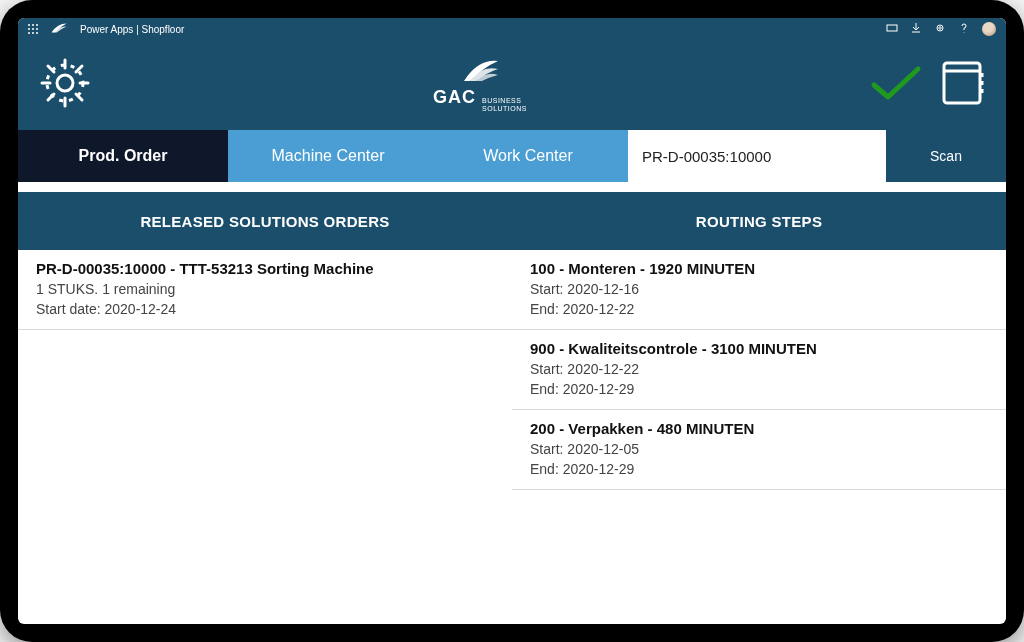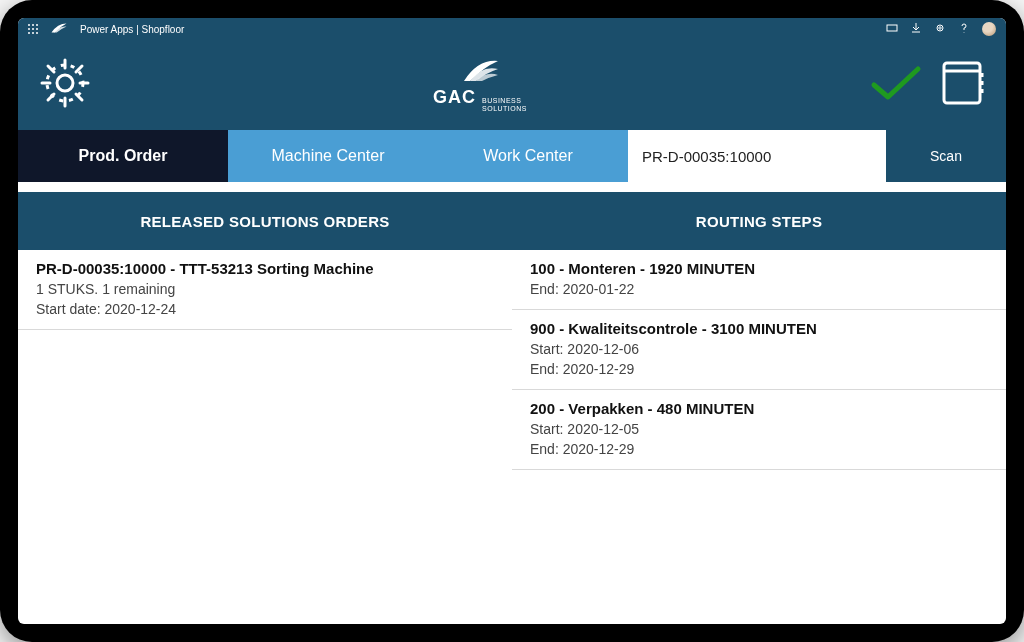--- a/index.html
+++ b/index.html
@@ -271,25 +271,26 @@
       <div class="col col-left">
         <div class="order-item">
           <div class="title">PR-D-00035:10000 - TTT-53213 Sorting Machine</div>
           <div class="line">1 STUKS. 1 remaining</div>
           <div class="line">Start date: 2020-12-24</div>
         </div>
       </div>
       <div class="col col-right">
         <div class="step-item">
           <div class="title">100 - Monteren - 1920 MINUTEN</div>
-          <div class="line">End: 2020-01-22</div>
+          <div class="line">Start: 2020-12-16</div>
+          <div class="line">End: 2020-12-22</div>
         </div>
         <div class="step-item">
           <div class="title">900 - Kwaliteitscontrole - 3100 MINUTEN</div>
-          <div class="line">Start: 2020-12-06</div>
+          <div class="line">Start: 2020-12-22</div>
           <div class="line">End: 2020-12-29</div>
         </div>
         <div class="step-item">
           <div class="title">200 - Verpakken - 480 MINUTEN</div>
           <div class="line">Start: 2020-12-05</div>
           <div class="line">End: 2020-12-29</div>
         </div>
       </div>
     </div>
 

